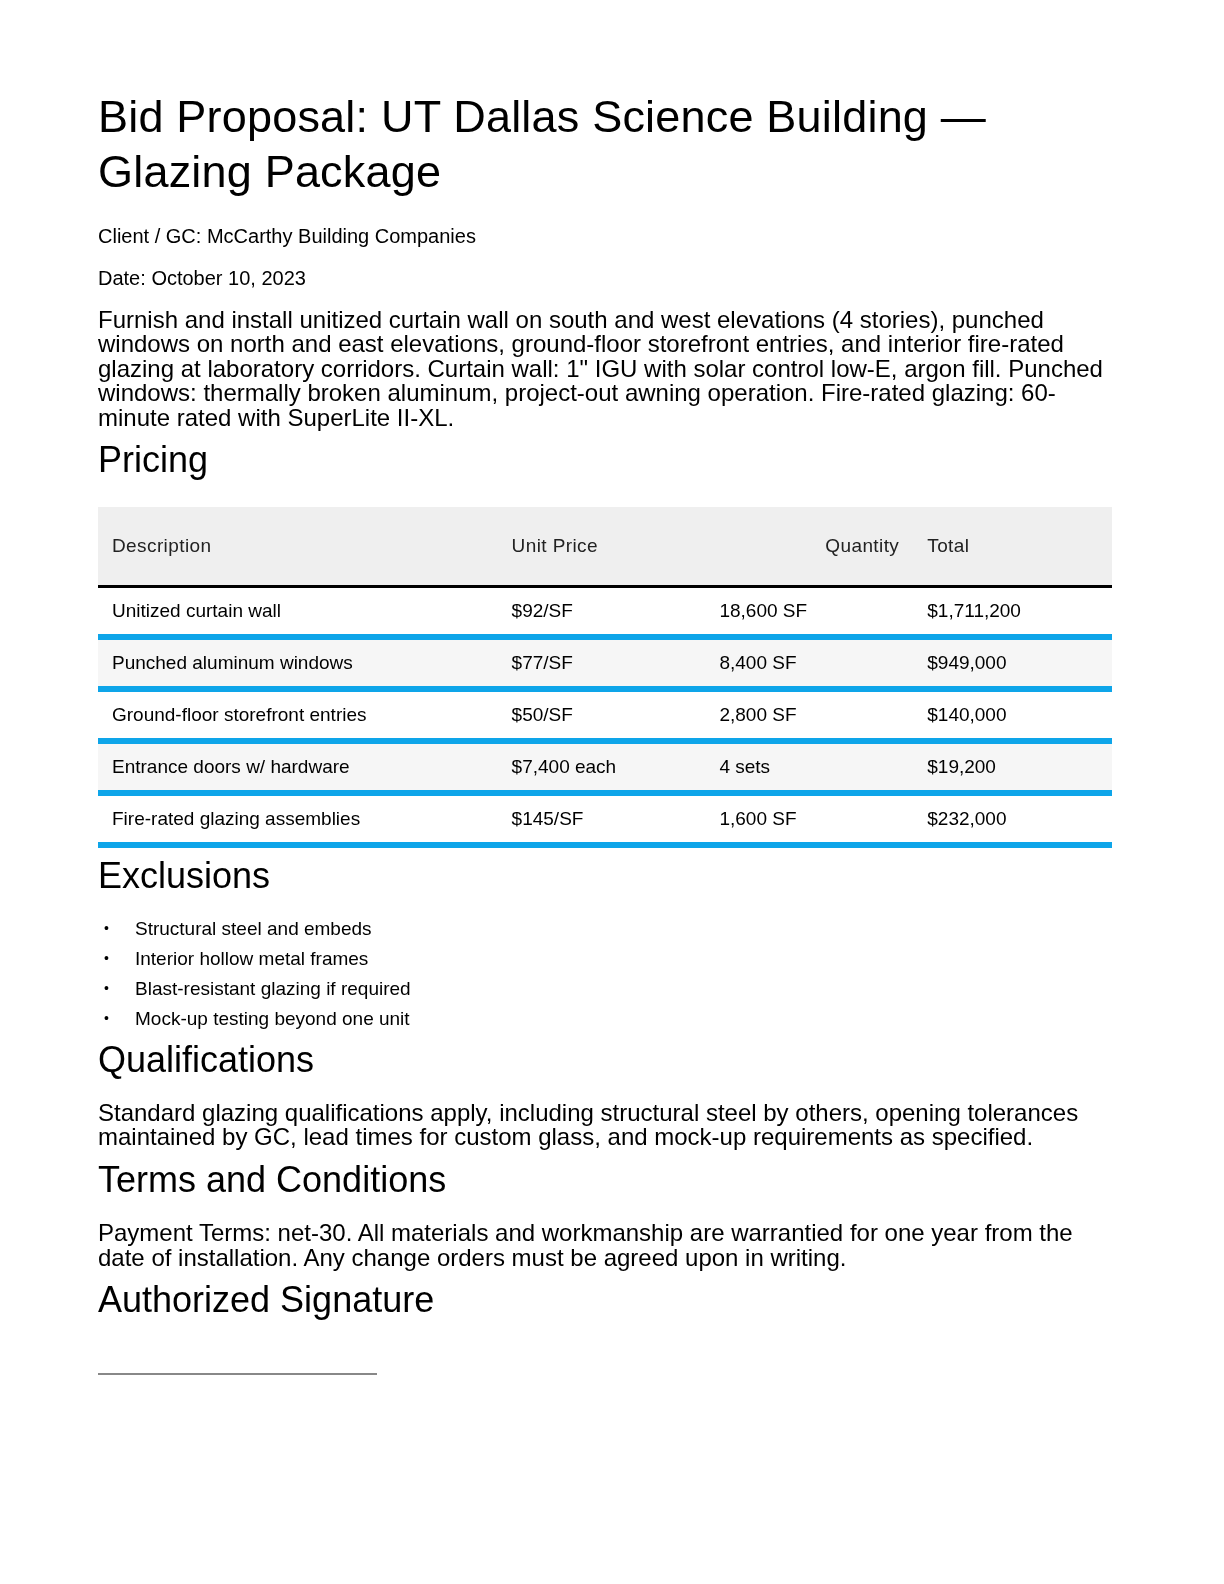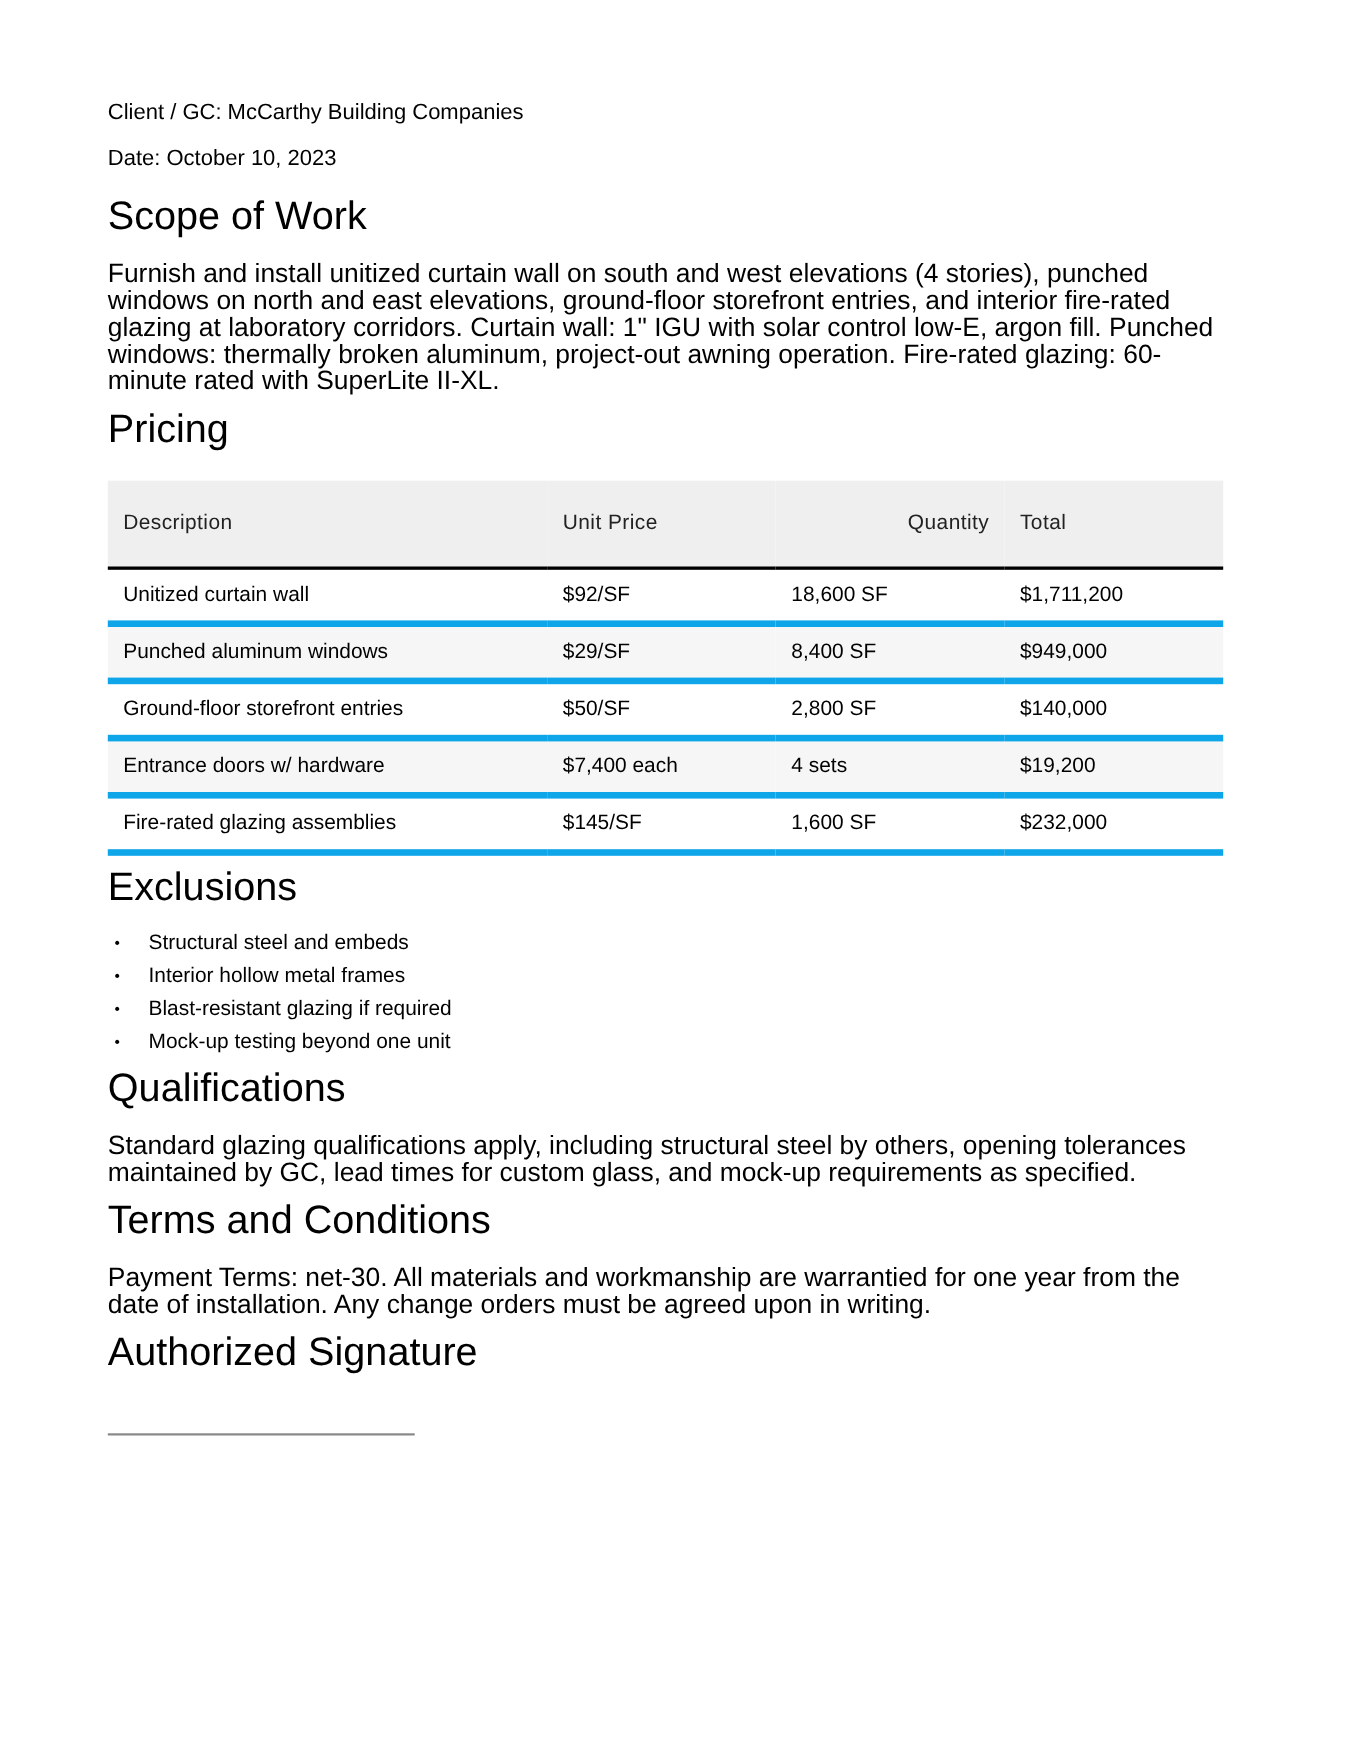--- a/index.html
+++ b/index.html
@@ -97,27 +97,27 @@
     width: 279px;
     border-top: 2px solid #888888;
     margin-top: 52px;
   }
 </style>
 </head>
 <body>
 
 <div class="page">
 
+  <h1 class="doc-title">Bid Proposal: UT Dallas Science Building — Glazing Package</h1>
 
   <p class="meta-line"><span>Client / GC:</span> <span>McCarthy Building Companies</span></p>
 
 
   <p class="meta-line"><span>Date:</span> <span>October 10, 2023</span></p>
 
-  <h2 class="section-heading">Scope of Work</h2>
   <p class="body-text">Furnish and install unitized curtain wall on south and west elevations (4 stories), punched windows on north and east elevations, ground-floor storefront entries, and interior fire-rated glazing at laboratory corridors. Curtain wall: 1" IGU with solar control low-E, argon fill. Punched windows: thermally broken aluminum, project-out awning operation. Fire-rated glazing: 60-minute rated with SuperLite II-XL.</p>
 
   <h2 class="section-heading">Pricing</h2>
 
   <table class="pricing">
     <thead>
       <tr>
         <th class="col-desc">Description</th>
         <th class="col-unit">Unit Price</th>
         <th class="col-qty">Quantity</th>
@@ -126,21 +126,21 @@
     </thead>
     <tbody>
       <tr>
         <td>Unitized curtain wall</td>
         <td>$92/SF</td>
         <td>18,600 SF</td>
         <td>$1,711,200</td>
       </tr>
       <tr>
         <td>Punched aluminum windows</td>
-        <td>$29/SF</td>
+        <td>$77/SF</td>
         <td>8,400 SF</td>
         <td>$949,000</td>
       </tr>
       <tr>
         <td>Ground-floor storefront entries</td>
         <td>$50/SF</td>
         <td>2,800 SF</td>
         <td>$140,000</td>
       </tr>
       <tr>

